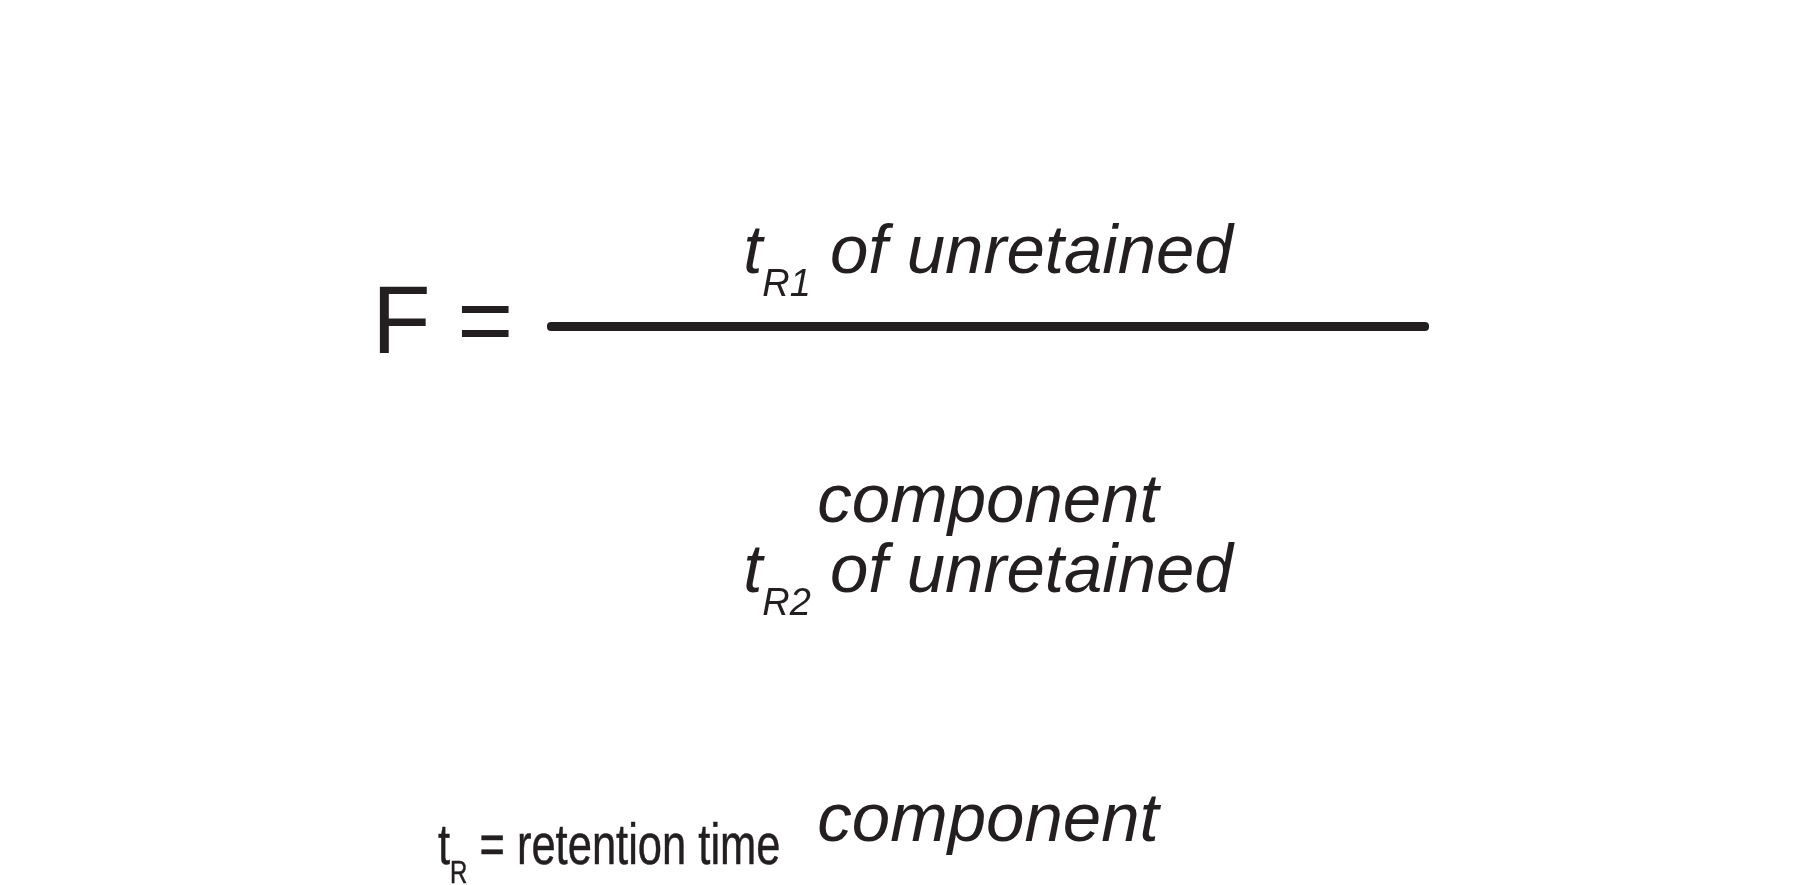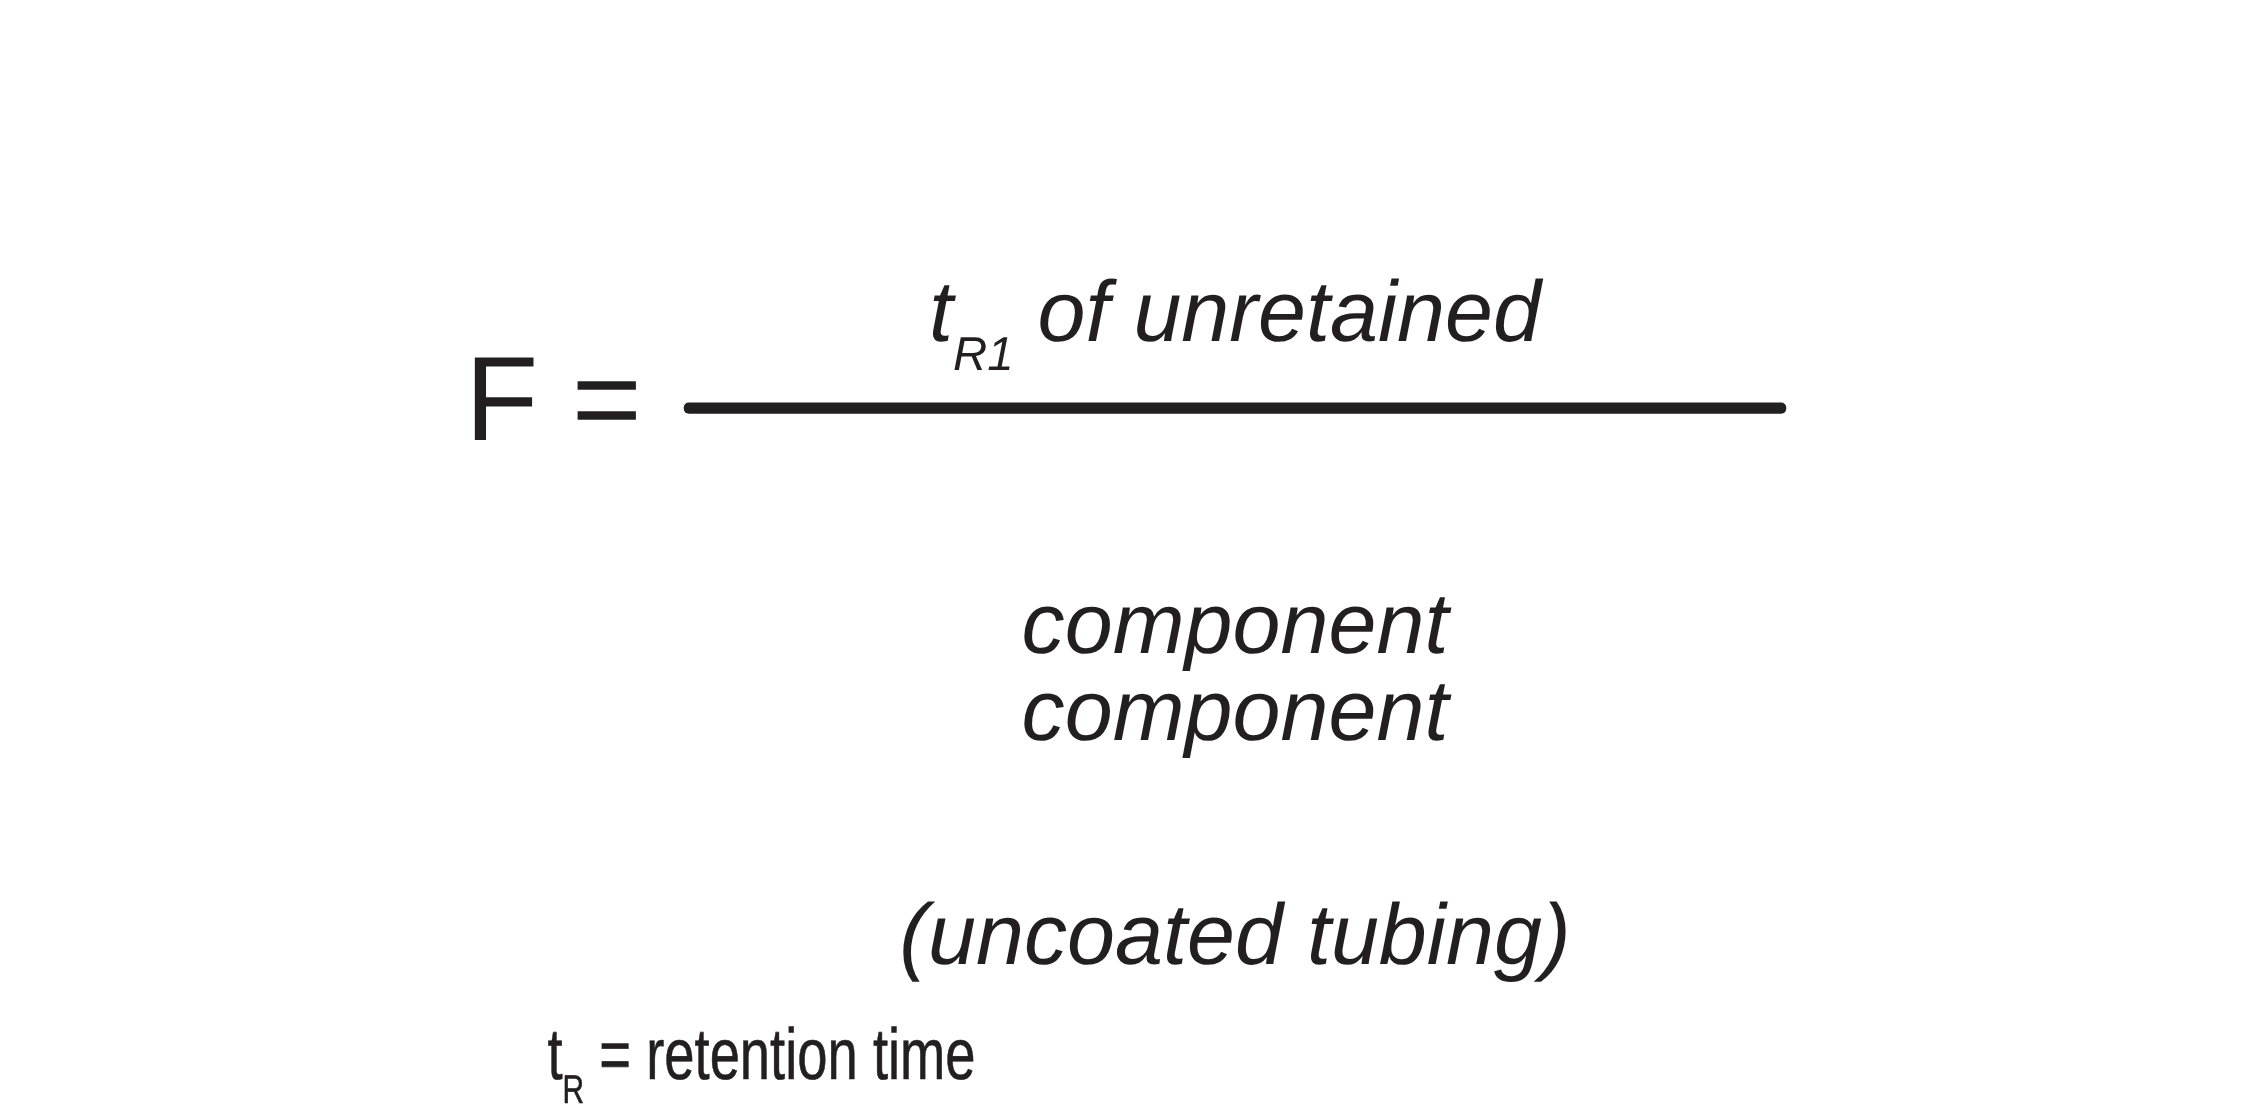--- a/index.html
+++ b/index.html
@@ -82,26 +82,26 @@
 
 <div class="canvas">
 
   <div class="lhs"><span>F</span><span> = </span></div>
 
   <div class="fraction">
 
     <div class="frac-text numerator">
       <div><span>t</span><sub class="tsub">R1</sub><span> of unretained</span></div>
       <div>component</div>
-      <div>(uncoated tubing)</div>
     </div>
 
     <div class="bar"></div>
 
     <div class="frac-text denominator">
+      <div><span>t</span><sub class="tsub">R2</sub><span> of unretained</span></div>
       <div>component</div>
       
     </div>
 
   </div>
 
   <div class="footnote">
     <span class="condensed"><span>t</span><sub class="tsub">R</sub><span> = retention time</span></span>
   </div>
 

